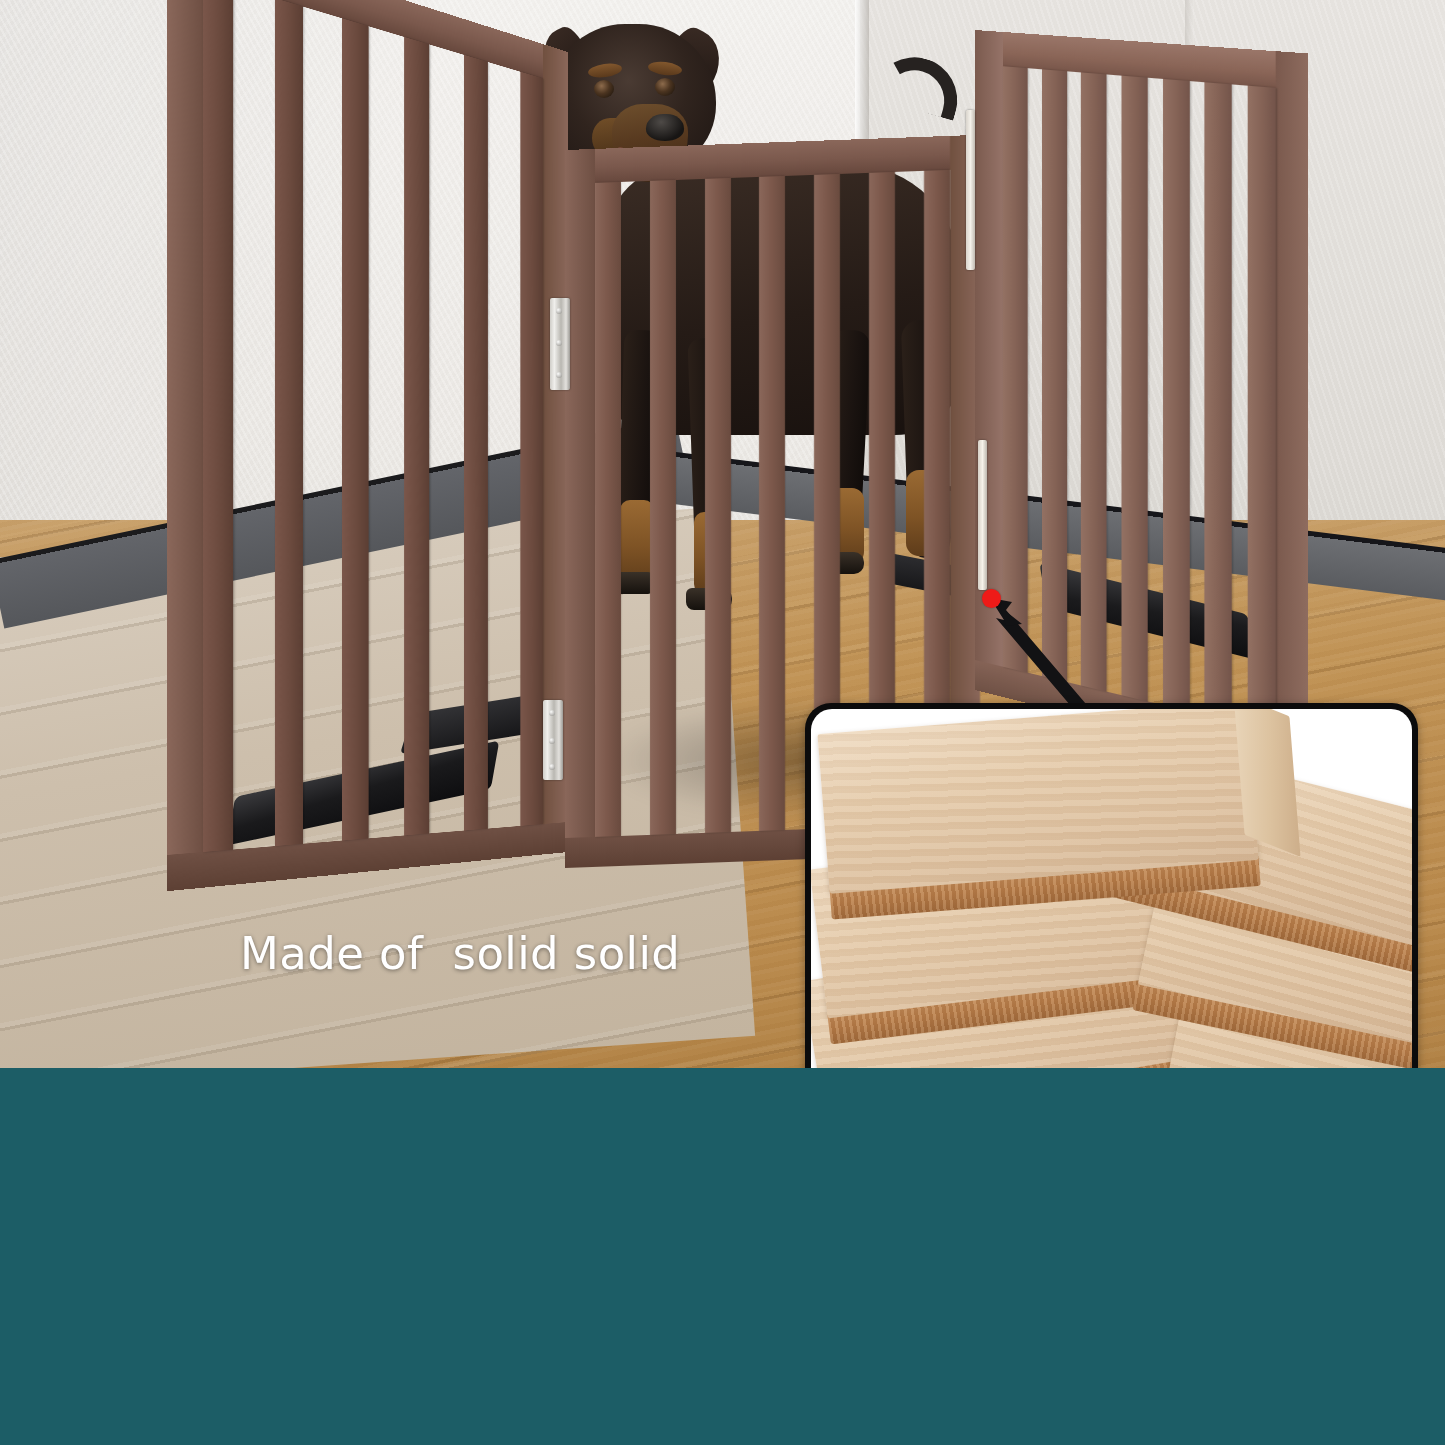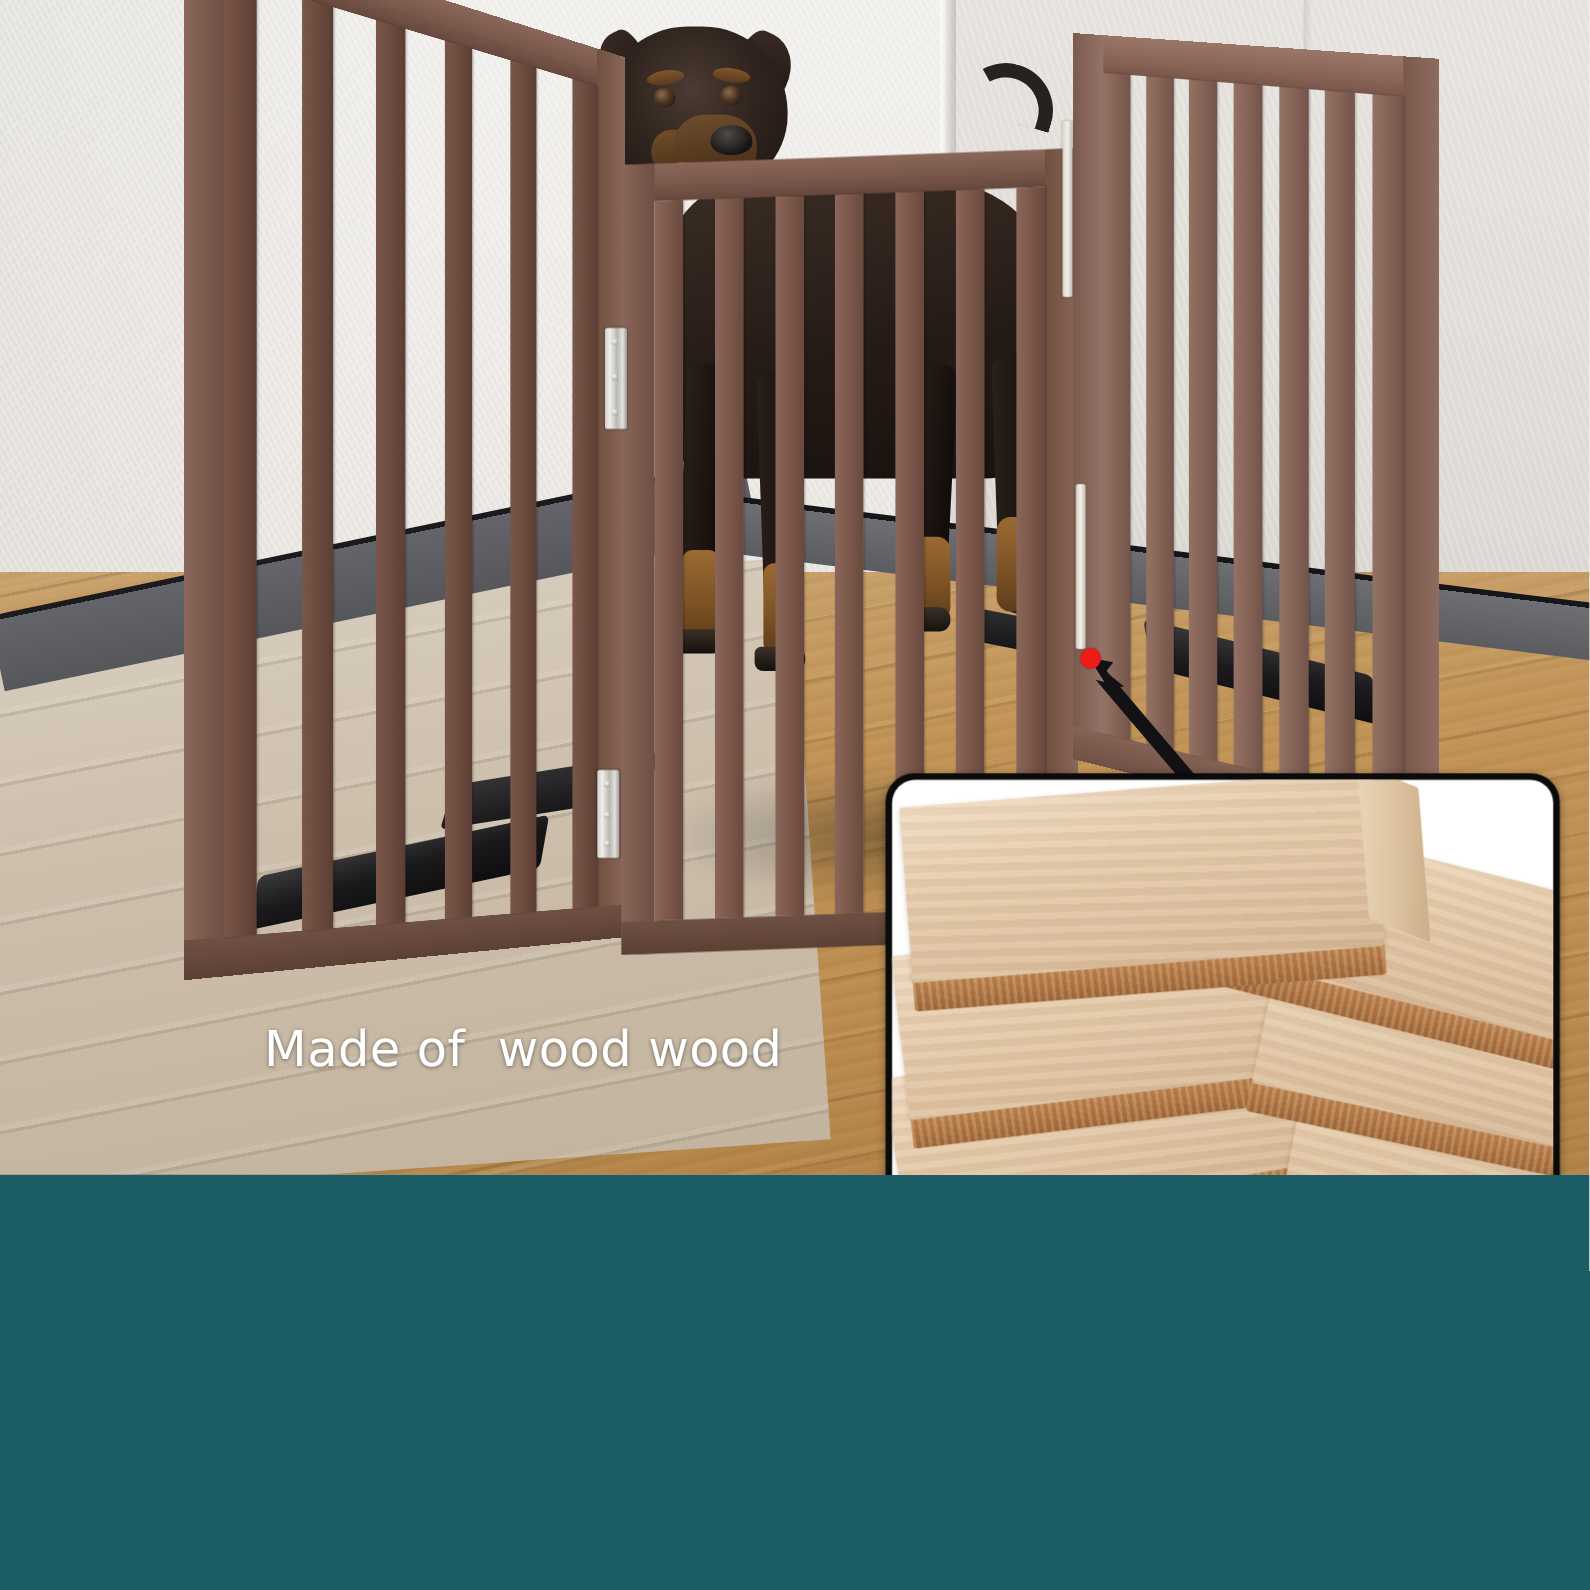--- a/index.html
+++ b/index.html
@@ -440,21 +440,21 @@
       <div class="hinge h3"></div>
       <div class="hinge h4"></div>
     </div>
 
     <svg class="arrow-svg" viewBox="0 0 230 180">
       <path d="M 30 18 L 44 40 L 36 38 L 150 172 L 160 164 L 46 30 L 52 22 Z" fill="#121214"></path>
       <path d="M 24 14 L 62 44 L 46 46 L 40 26 Z" fill="#121214"></path>
     </svg>
     <div class="red-dot"></div>
 
-    <div class="made-text">Made of  wood wood</div>
+    <div class="made-text">Made of  solid solid</div>
 
     <div class="inset">
       <div class="inset-inner">
         <div class="board b3">
           <div class="edge"></div>
             <div class="face"></div>
             <div class="endgrain"></div>
         </div>
         <div class="board b6">
           <div class="face"></div>

